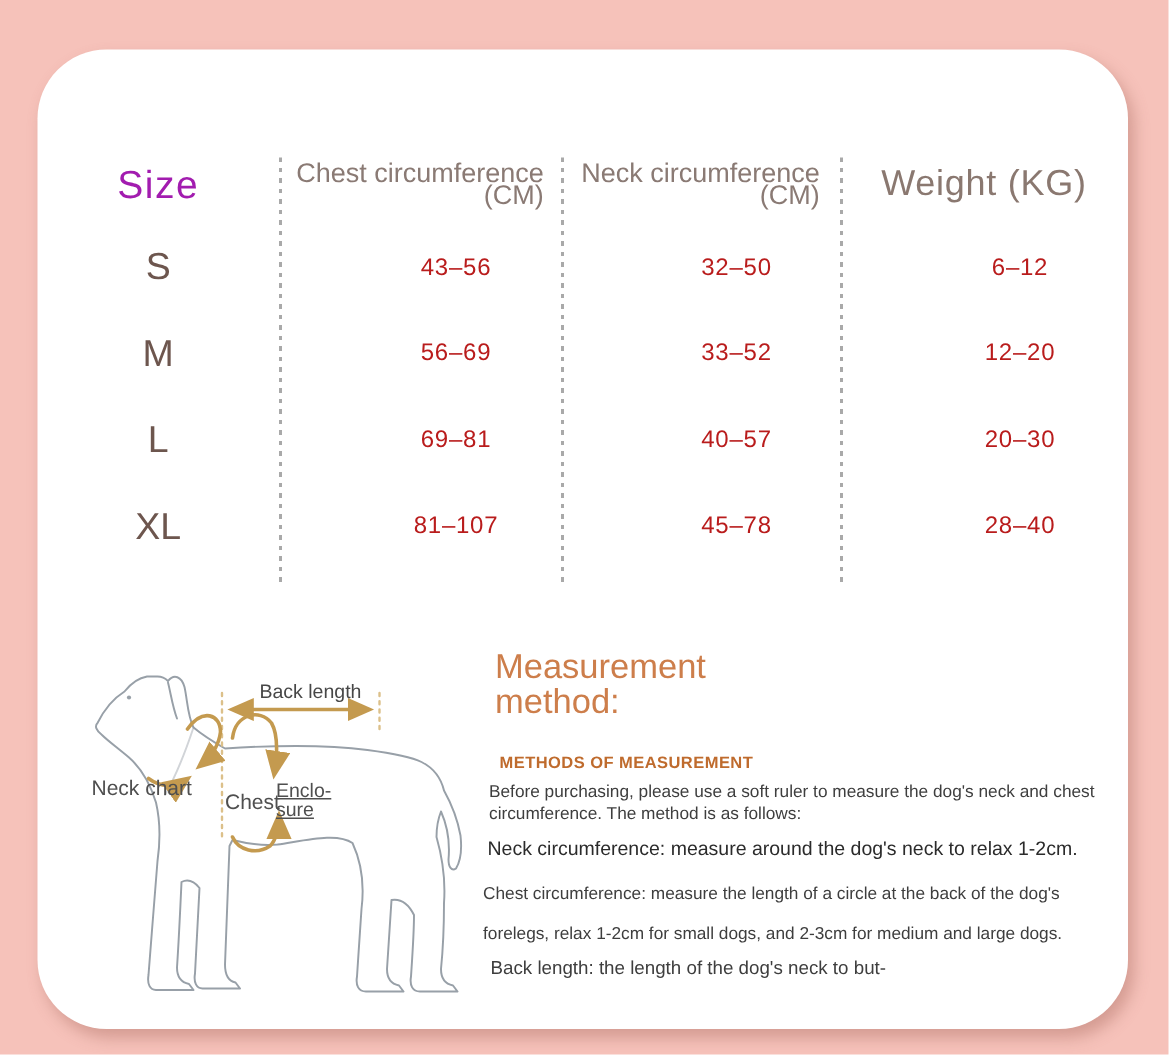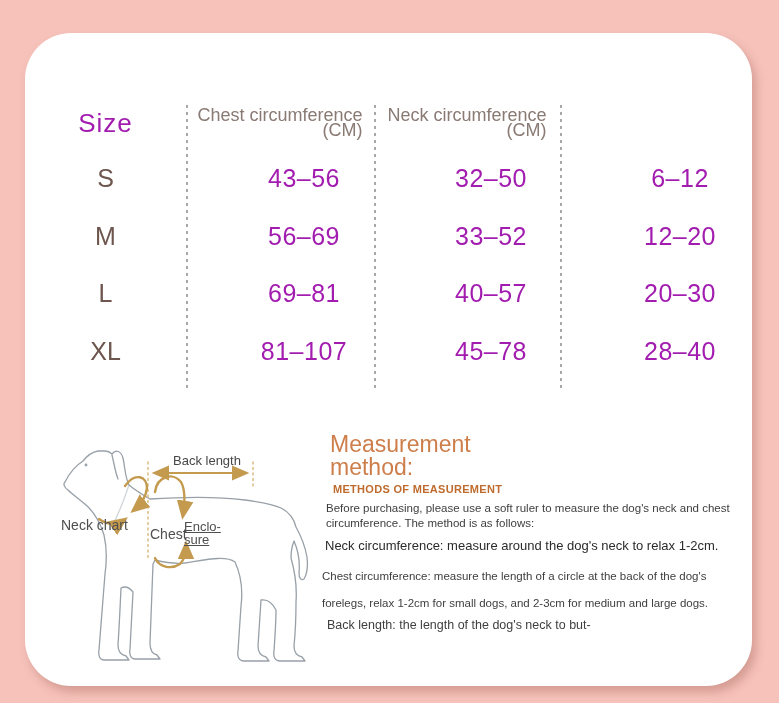--- a/index.html
+++ b/index.html
@@ -27,36 +27,36 @@
   .hd-size{font-size:26px;color:#a21caf;letter-spacing:1px;}
   .hd-small{font-size:18px;line-height:15px;color:#8a7a74;text-align:right;}
   .hd-weight{font-size:24px;color:#8a7870;letter-spacing:0.5px;}
   .table-body{
     position:absolute;left:0;top:117px;width:727px;
     display:grid;grid-template-columns:161px 188px 186px 192px;
     grid-auto-rows:57.5px;
     align-items:center;justify-items:center;
   }
   .cell-size{font-size:25px;color:#6d564e;}
-  .cell-val{font-size:25px;color:#a21caf;letter-spacing:0.5px;margin-left:48px;}
+  .cell-val{font-size:16px;color:#b91c1c;letter-spacing:0.5px;margin-left:48px;}
   .v-divider{
     position:absolute;top:72px;height:285px;width:1.5px;
     background:repeating-linear-gradient(to bottom,#a9a9a9 0 3px,transparent 3px 7px);
   }
   .d1{left:161px;} .d2{left:349px;} .d3{left:535px;}
   
   .diagram{position:absolute;left:30px;top:407px;width:280px;height:240px;}
   .diagram svg{position:absolute;left:0;top:0;}
   .dg-label{position:absolute;color:#4f4f4f;white-space:nowrap;}
   .lbl-backlength{left:118px;top:13px;font-size:13px;color:#474747;}
   .lbl-neck{left:6px;top:77px;font-size:14px;}
   .lbl-chest{left:95px;top:86px;font-size:14px;}
   .lbl-enclosure{left:129px;top:80px;font-size:13px;line-height:13px;text-decoration:underline;}
   
-  .mm{position:absolute;white-space:nowrap;}
+  .mm{position:absolute;white-space:nowrap;margin-top:20px;}
   .mm-title{left:305px;top:400px;width:185px;font-size:23px;line-height:23px;color:#cd7e4b;white-space:normal;}
   .mm-sub{left:308px;top:450px;font-size:11px;font-weight:bold;letter-spacing:0.3px;color:#bf6b2d;}
   .mm-intro{left:301px;top:468px;font-size:11.5px;line-height:15px;color:#3e3e3e;}
   .mm-neck{left:300px;top:505px;font-size:13px;color:#2b2b2b;}
   .mm-chest1{left:297px;top:537px;font-size:11.5px;color:#3e3e3e;}
   .mm-chest2{left:297px;top:564px;font-size:11.5px;color:#3e3e3e;}
   .mm-back{left:302px;top:585px;font-size:12.5px;line-height:15px;color:#3e3e3e;}
   .block{display:block;}
 </style>
 </head>
@@ -72,20 +72,21 @@
     <div class="table-head">
       <div class="hd-size">Size</div>
       <div class="hd-small">
         <span class="block">Chest circumference</span>
         <span class="block">(CM)</span>
       </div>
       <div class="hd-small">
         <span class="block">Neck circumference</span>
         <span class="block">(CM)</span>
       </div>
+      <div class="hd-weight">Weight (KG)</div>
     </div>
 
     <div class="table-body">
       <div class="cell-size">S</div>
       <div class="cell-val">43–56</div>
       <div class="cell-val">32–50</div>
       <div class="cell-val">6–12</div>
 
       <div class="cell-size">M</div>
       <div class="cell-val">56–69</div>

